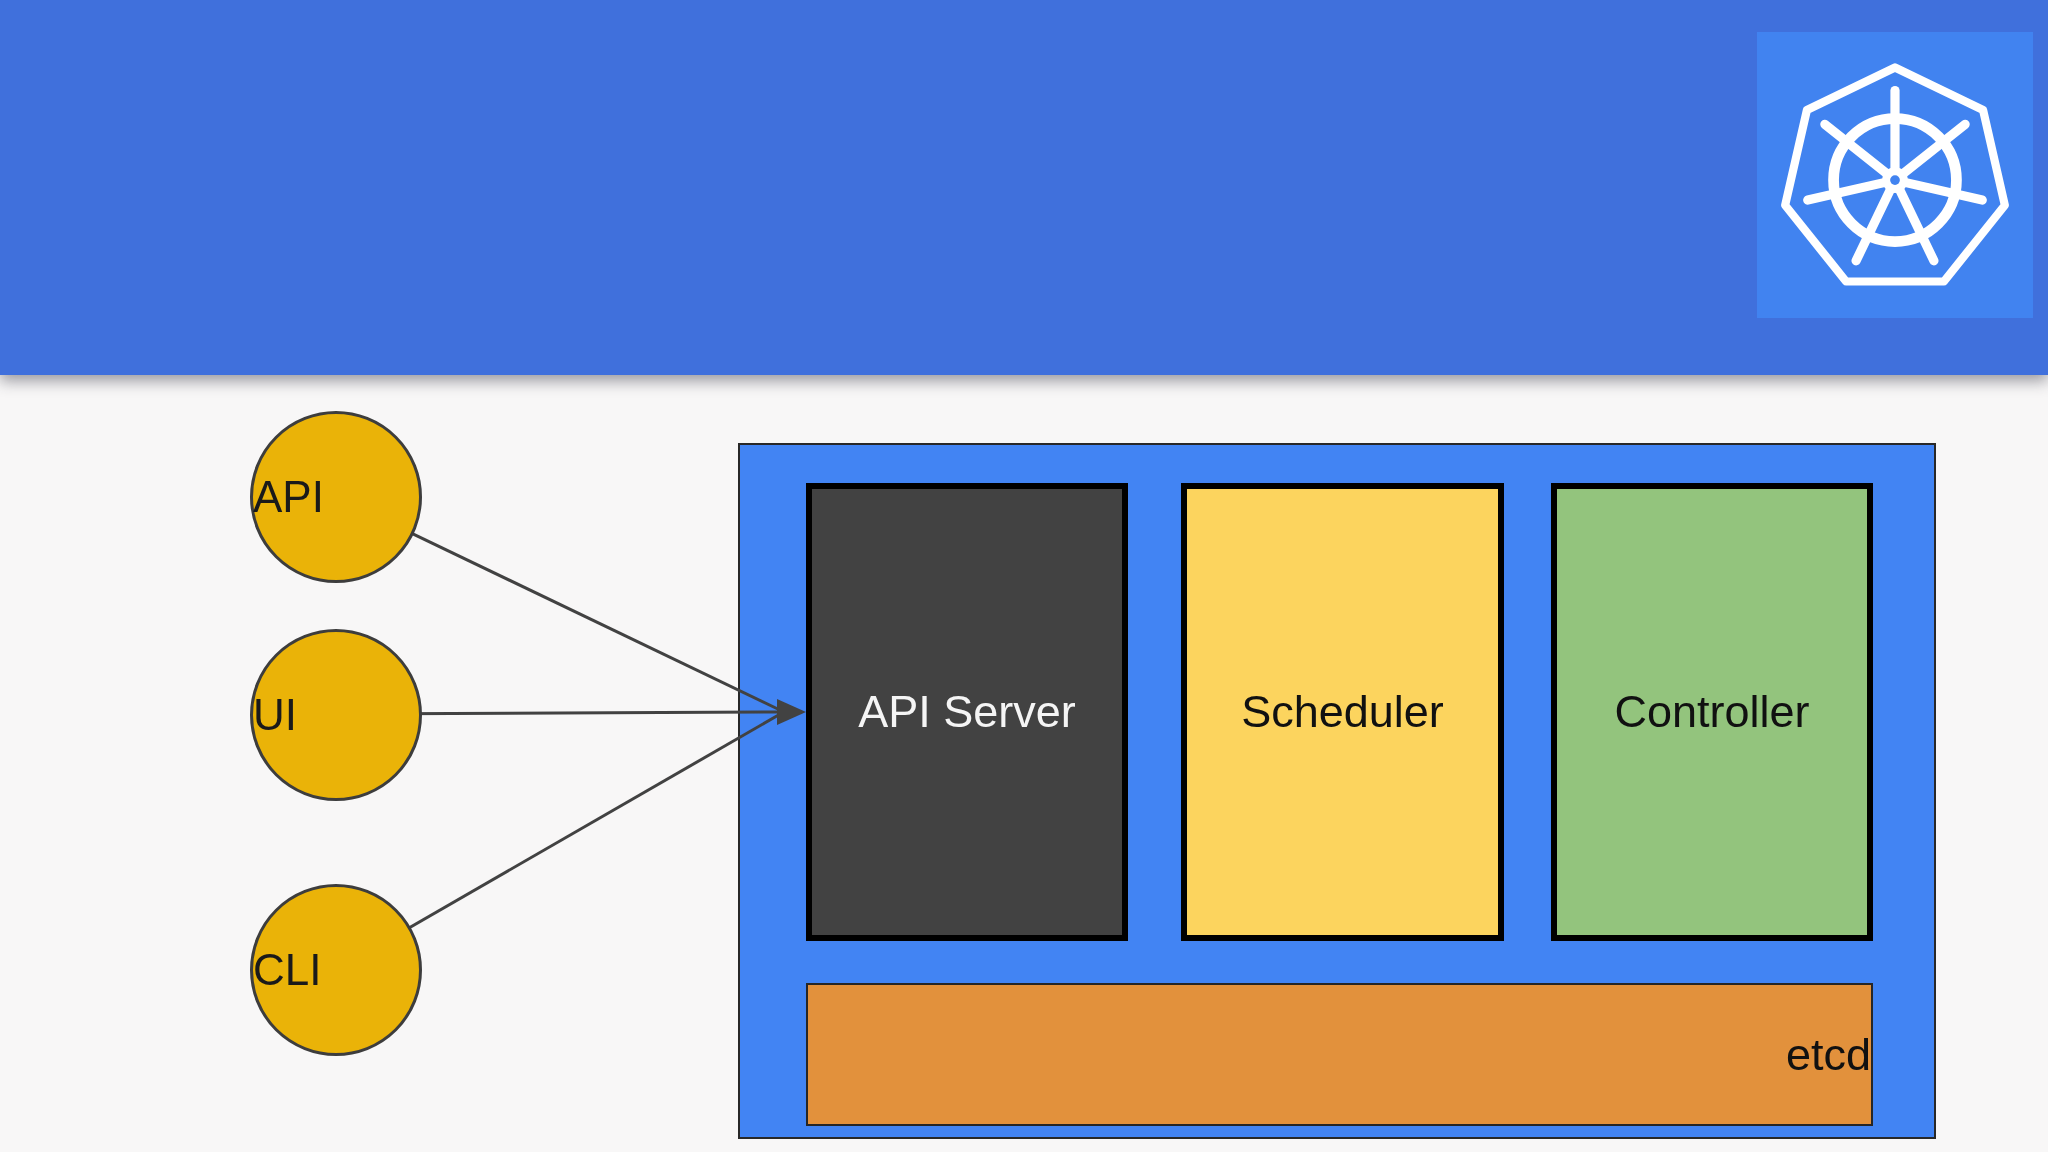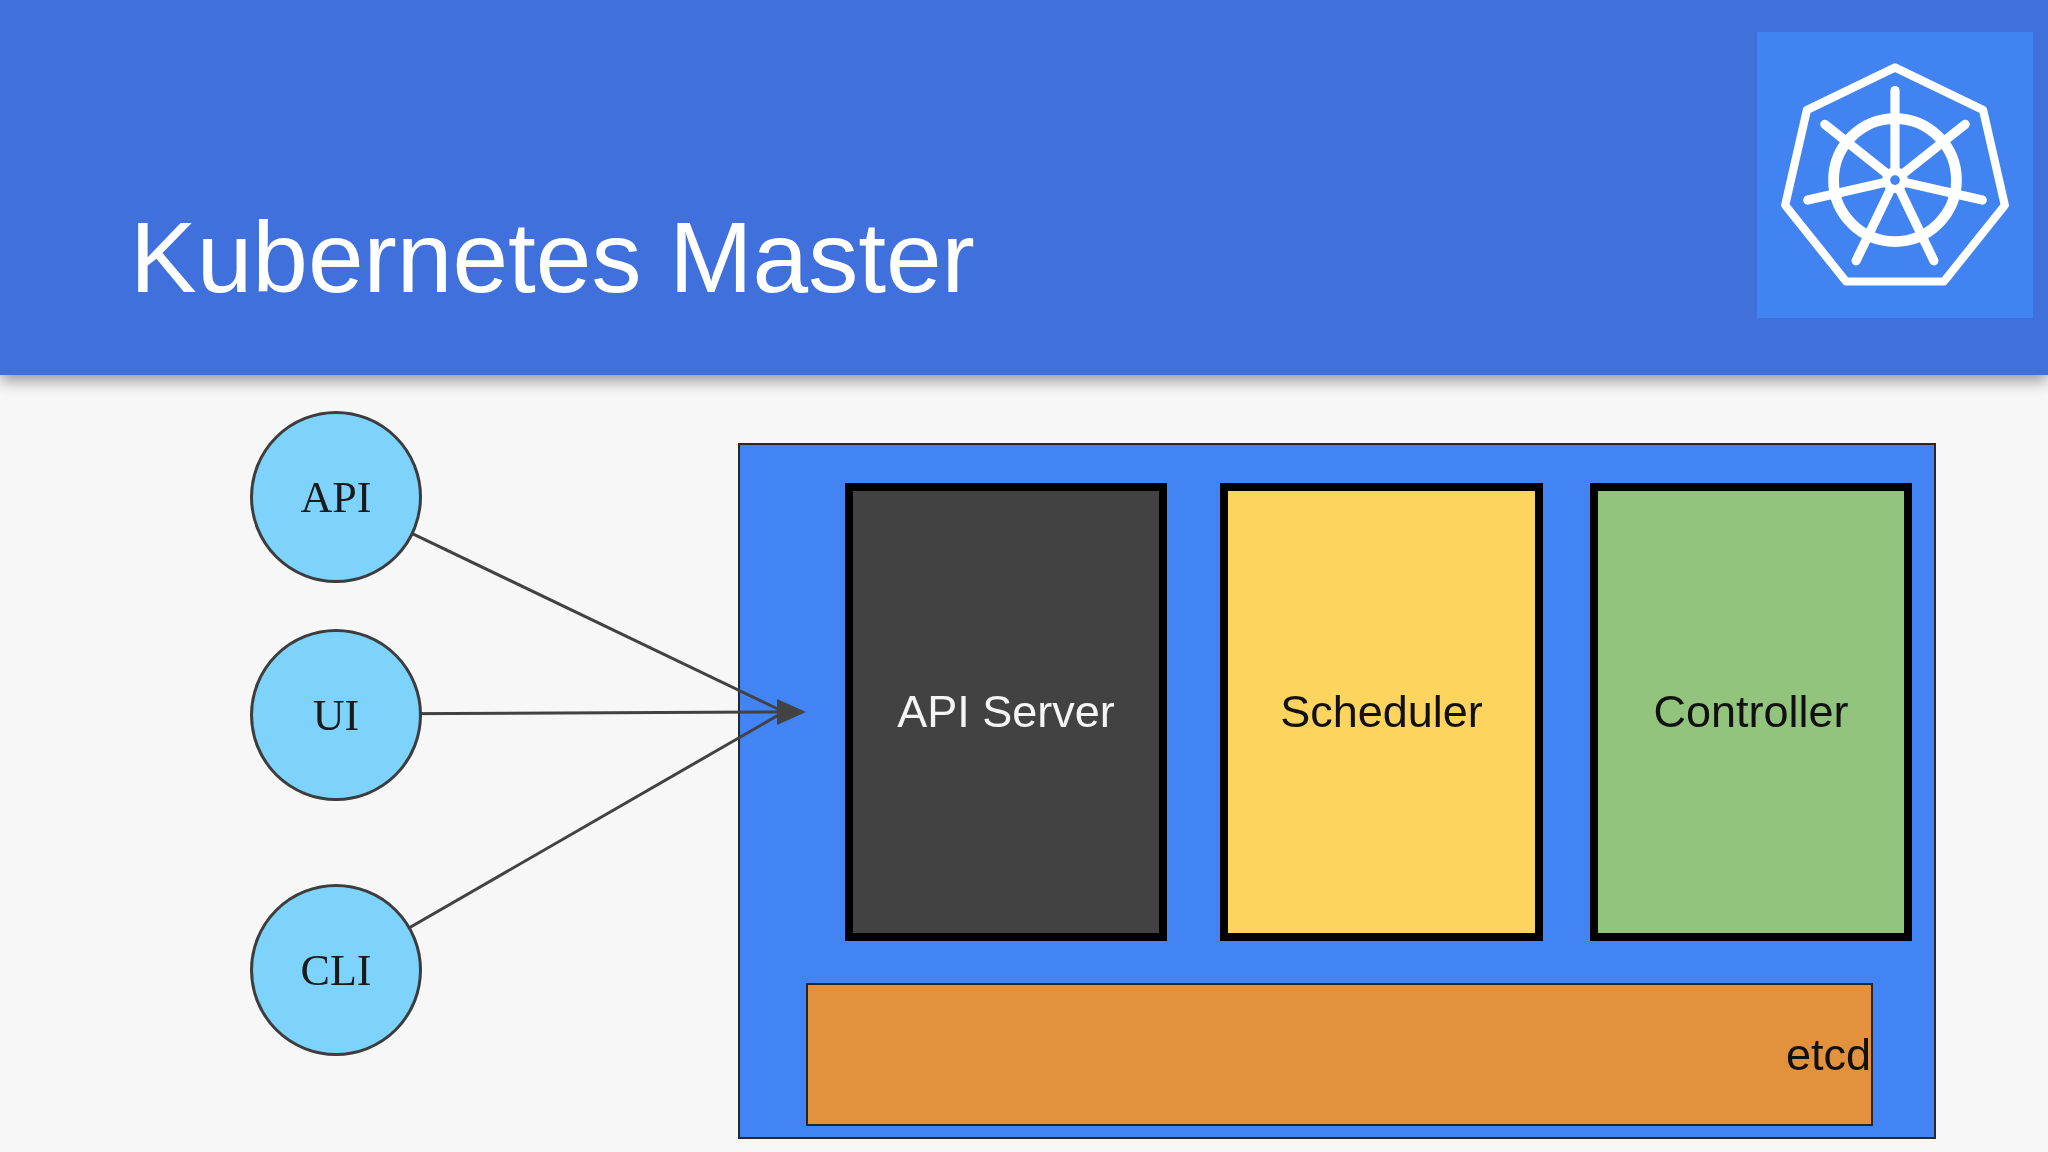--- a/index.html
+++ b/index.html
@@ -47,57 +47,55 @@
     width: 2048px; height: 1152px;
     z-index: 2;
     pointer-events: none;
   }
 
   
   .client-circle {
     position: absolute;
     width: 172px; height: 172px;
     border-radius: 50%;
-    background: #7dd3fc;
+    background: #eab308;
     border: 3px solid #3D3D3D;
     box-sizing: border-box;
     display: flex;
     align-items: center;
-    justify-content: center;
+    justify-content: flex-start;
     font-size: 44px;
     color: #1A1A1A;
     z-index: 3;
-    font-family: Liberation Serif, serif;
   }
   .client-api { left: 250px; top: 411px; }
   .client-ui  { left: 250px; top: 629px; }
   .client-cli { left: 250px; top: 884px; }
 
   
   .master-container {
     position: absolute;
     left: 738px; top: 443px;
     width: 1198px; height: 696px;
     background: #4284F3;
     border: 2px solid #282828;
     box-sizing: border-box;
     z-index: 1;
   }
   .component-box {
     position: absolute;
     top: 483px;
     height: 458px;
-    border: 8px solid #000000;
+    border: 6px solid #000000;
     box-sizing: border-box;
     display: flex;
     align-items: center;
     justify-content: center;
     font-size: 45px;
     z-index: 2;
-    margin-left: 39px;
   }
   .comp-api-server { left: 806px;  width: 322px; background: #424242; color: #F5F5F5; }
   .comp-scheduler  { left: 1181px; width: 323px; background: #FCD45E; color: #111111; text-align: right; }
   .comp-controller { left: 1551px; width: 322px; background: #93C47D; color: #111111; text-align: center; }
 
   .datastore-box {
     position: absolute;
     left: 806px; top: 983px;
     width: 1067px; height: 143px;
     background: #E2913C;
@@ -110,21 +108,20 @@
     color: #111111;
     z-index: 2;
   }
 </style>
 </head>
 <body>
 
 <div class="stage">
 
   <div class="header">
-    <div class="header-title">Kubernetes Master</div>
 
     <div class="logo-tile">
       <svg width="256" height="256" viewBox="0 0 100 100">
 
         <polygon points="50,8 84.4,24.6 92.9,61.8 69.1,91.6 30.9,91.6 7.1,61.8 15.6,24.6" fill="none" stroke="#FFFFFF" stroke-width="3.2" stroke-linejoin="round"></polygon>
 
         <g stroke="#FFFFFF" stroke-width="3.6" stroke-linecap="round">
           <line x1="50" y1="52" x2="50" y2="17"></line>
           <line x1="50" y1="52" x2="77.4" y2="30.2"></line>
           <line x1="50" y1="52" x2="84.1" y2="59.8"></line>

